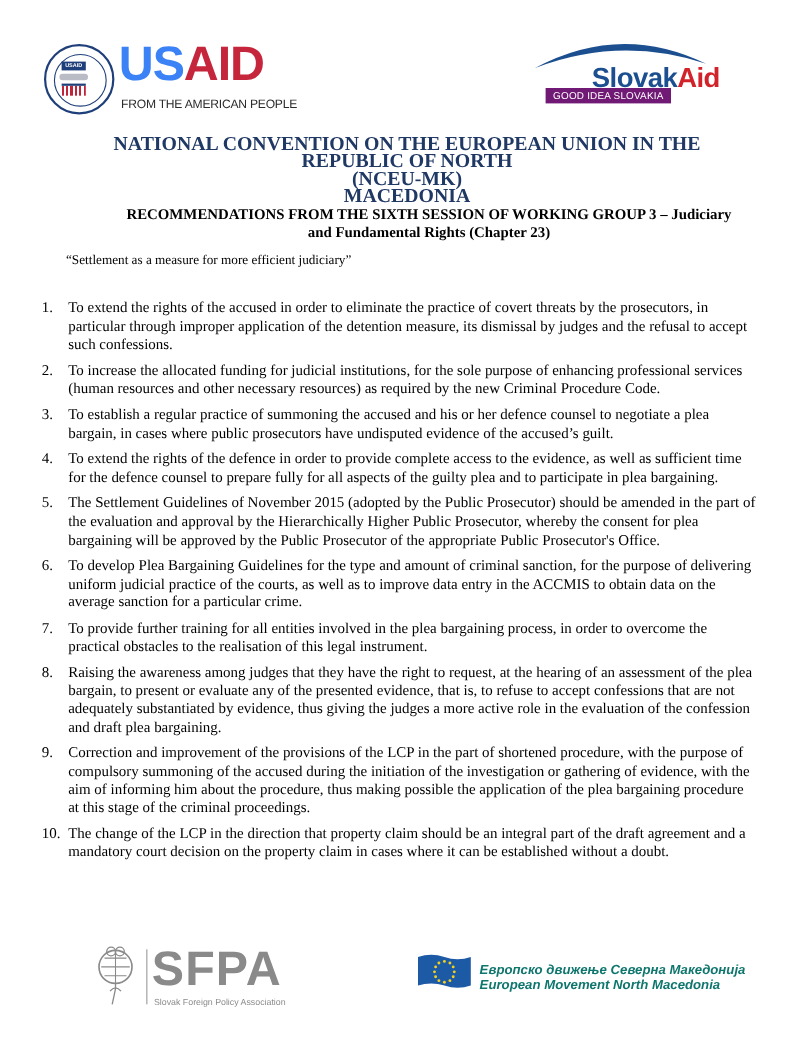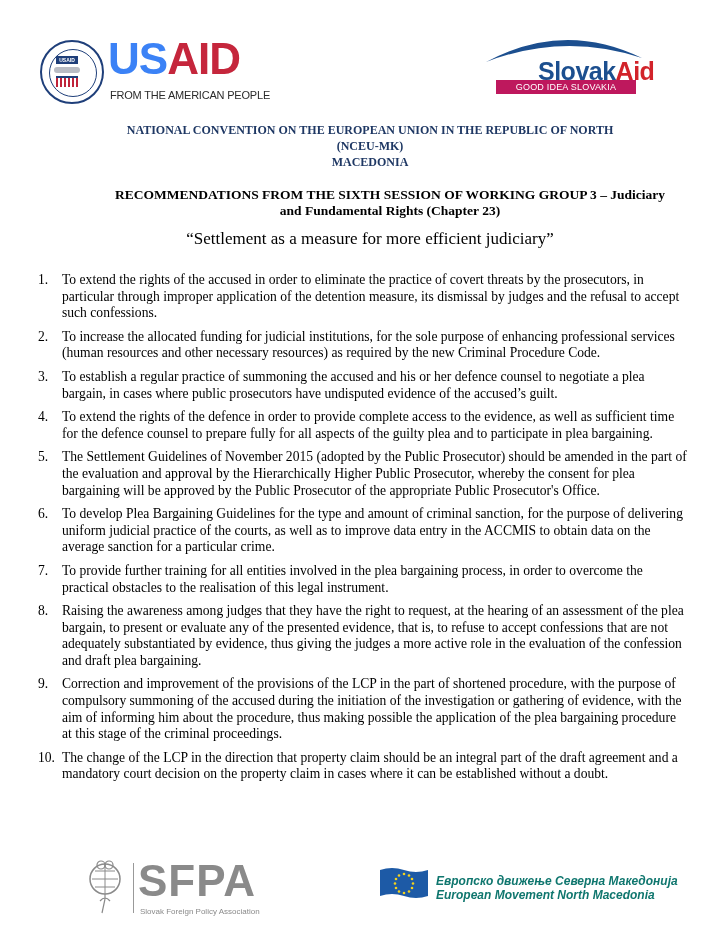--- a/index.html
+++ b/index.html
@@ -20,28 +20,28 @@
   .usaid-word { position:absolute; left:68px; top:-4px; font:bold 44px "Liberation Sans", sans-serif; letter-spacing:-1px; line-height:50px; }
   .usaid-word .us { color:#3b82f6; }
   .usaid-word .aid { color:#c5263c; }
   .usaid-tag { position:absolute; left:70px; top:51px; font:11px "Liberation Sans", sans-serif; color:#2b2b2b; white-space:nowrap; letter-spacing:-0.2px; }
   
   .slovak { position:absolute; left:476px; top:28px; width:176px; height:70px; }
   .slovak-arc { position:absolute; left:8px; top:0; width:160px; height:40px; }
   .slovak-word { position:absolute; left:16px; top:29px; font:bold 25px "Liberation Sans", sans-serif; letter-spacing:-0.5px;margin-left:46px; }
   .slovak-word .s1 { color:#1c4f8f; }
   .slovak-word .s2 { color:#d2232a; }
-  .slovak-tag { position:absolute; left:20px; top:52px; width:140px; height:14px; background:#be185d; color:#fff;
+  .slovak-tag { position:absolute; left:20px; top:52px; width:114px; height:14px; background:#701a75; color:#fff;
           font:9px "Liberation Sans", sans-serif; text-align:center; line-height:14px; letter-spacing:0.2px; }
 
   .head1 { position:absolute; left:60px; top:122px; width:620px; text-align:center;
-           color:#1f3864; font-weight:bold; font-size:12px; line-height:16px;font-family:Liberation Serif, serif; }
+           color:#1f3864; font-weight:bold; font-size:18px; line-height:16px;font-family:Liberation Serif, serif; }
   .head2 { position:absolute; left:80px; top:187px; width:620px; text-align:center;
            font-weight:bold; font-size:13.5px; line-height:16px; }
-  .subtitle { position:absolute; left:60px; top:229px; width:620px; text-align:center; font-size:17px; }
+  .subtitle { position:absolute; left:60px; top:229px; width:620px; font-size:12px; }
 
   ol.recs { position:absolute; left:38px; top:272px; width:650px; margin:0; padding:0; list-style:none; }
   ol.recs li { position:relative; padding-left:24px; font-size:13.6px; line-height:16.6px; margin-bottom:7px; }
   ol.recs li .num { position:absolute; left:0; top:0; }
 
   .footer { position:absolute; left:0; top:850px; width:728px; height:80px; }
   .sfpa { position:absolute; left:84px; top:5px; width:190px; height:65px; color:#888; }
   .sfpa-emblem { position:absolute; left:0; top:0; width:42px; height:62px; }
   .sfpa-bar { position:absolute; left:49px; top:8px; width:1px; height:50px; background:#999; }
   .sfpa-word { position:absolute; left:54px; top:2px; font:bold 44px "Liberation Sans", sans-serif; color:#8a8a8a; letter-spacing:1px; line-height:48px; }

